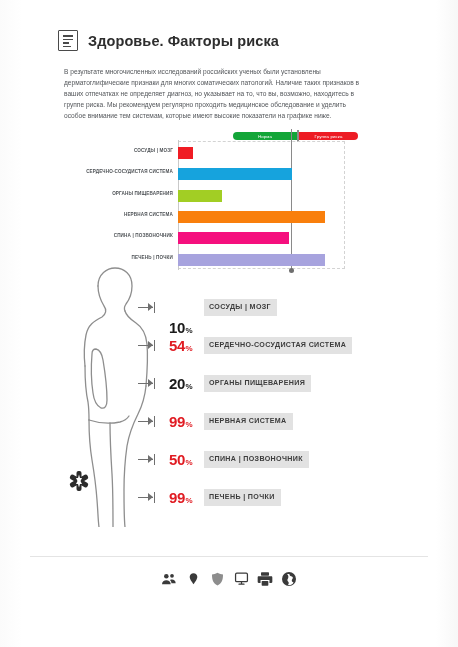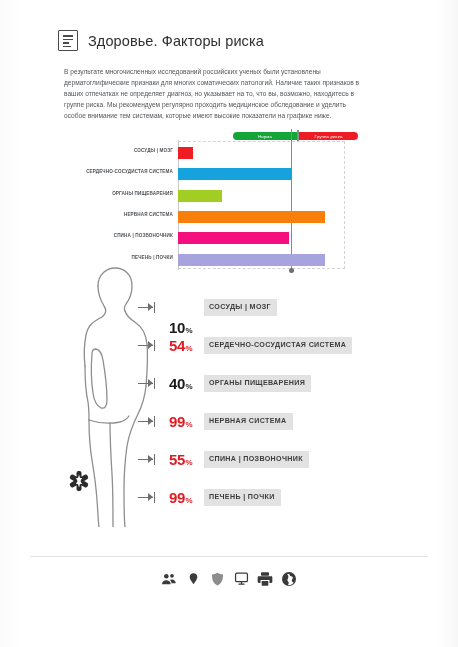--- a/index.html
+++ b/index.html
@@ -50,20 +50,21 @@
   }
   .doc-icon i:nth-child(1){ top:4px;  width: 10px; }
   .doc-icon i:nth-child(2){ top:7.5px;width: 10px; }
   .doc-icon i:nth-child(3){ top:11px; width: 6px; }
   .doc-icon i:nth-child(4){ top:14.5px;width: 8px; }
   .title {
     font-size: 14.5px;
     color: #2e2e2e;
     letter-spacing: .1px;
     white-space: nowrap;
+    font-weight: bold;
   }
 
   
   .intro {
     position: absolute;
     left: 64px;
     top: 66px;
     width: 298px;
     font-size: 6.6px;
     line-height: 11.1px;
@@ -367,39 +368,39 @@
         </div>
         <div class="pct" style="color: rgb(224, 27, 34);"><span>54</span><span class="sym">%</span></div>
         <div class="res-label">СЕРДЕЧНО-СОСУДИСТАЯ СИСТЕМА</div>
       </div>
       <div class="res-row">
         <div class="arrow">
           <span class="shaft"></span>
           <span class="head"></span>
           <span class="cap"></span>
         </div>
-        <div class="pct" style="color: rgb(26, 26, 26);"><span>40</span><span class="sym">%</span></div>
+        <div class="pct" style="color: rgb(26, 26, 26);"><span>20</span><span class="sym">%</span></div>
         <div class="res-label">ОРГАНЫ ПИЩЕВАРЕНИЯ</div>
       </div>
       <div class="res-row">
         <div class="arrow">
           <span class="shaft"></span>
           <span class="head"></span>
           <span class="cap"></span>
         </div>
         <div class="pct" style="color: rgb(224, 27, 34);"><span>99</span><span class="sym">%</span></div>
         <div class="res-label">НЕРВНАЯ СИСТЕМА</div>
       </div>
       <div class="res-row">
         <div class="arrow">
           <span class="shaft"></span>
           <span class="head"></span>
           <span class="cap"></span>
         </div>
-        <div class="pct" style="color: rgb(224, 27, 34);"><span>55</span><span class="sym">%</span></div>
+        <div class="pct" style="color: rgb(224, 27, 34);"><span>50</span><span class="sym">%</span></div>
         <div class="res-label">СПИНА | ПОЗВОНОЧНИК</div>
       </div>
       <div class="res-row">
         <div class="arrow">
           <span class="shaft"></span>
           <span class="head"></span>
           <span class="cap"></span>
         </div>
         <div class="pct" style="color: rgb(224, 27, 34);"><span>99</span><span class="sym">%</span></div>
         <div class="res-label">ПЕЧЕНЬ | ПОЧКИ</div>

